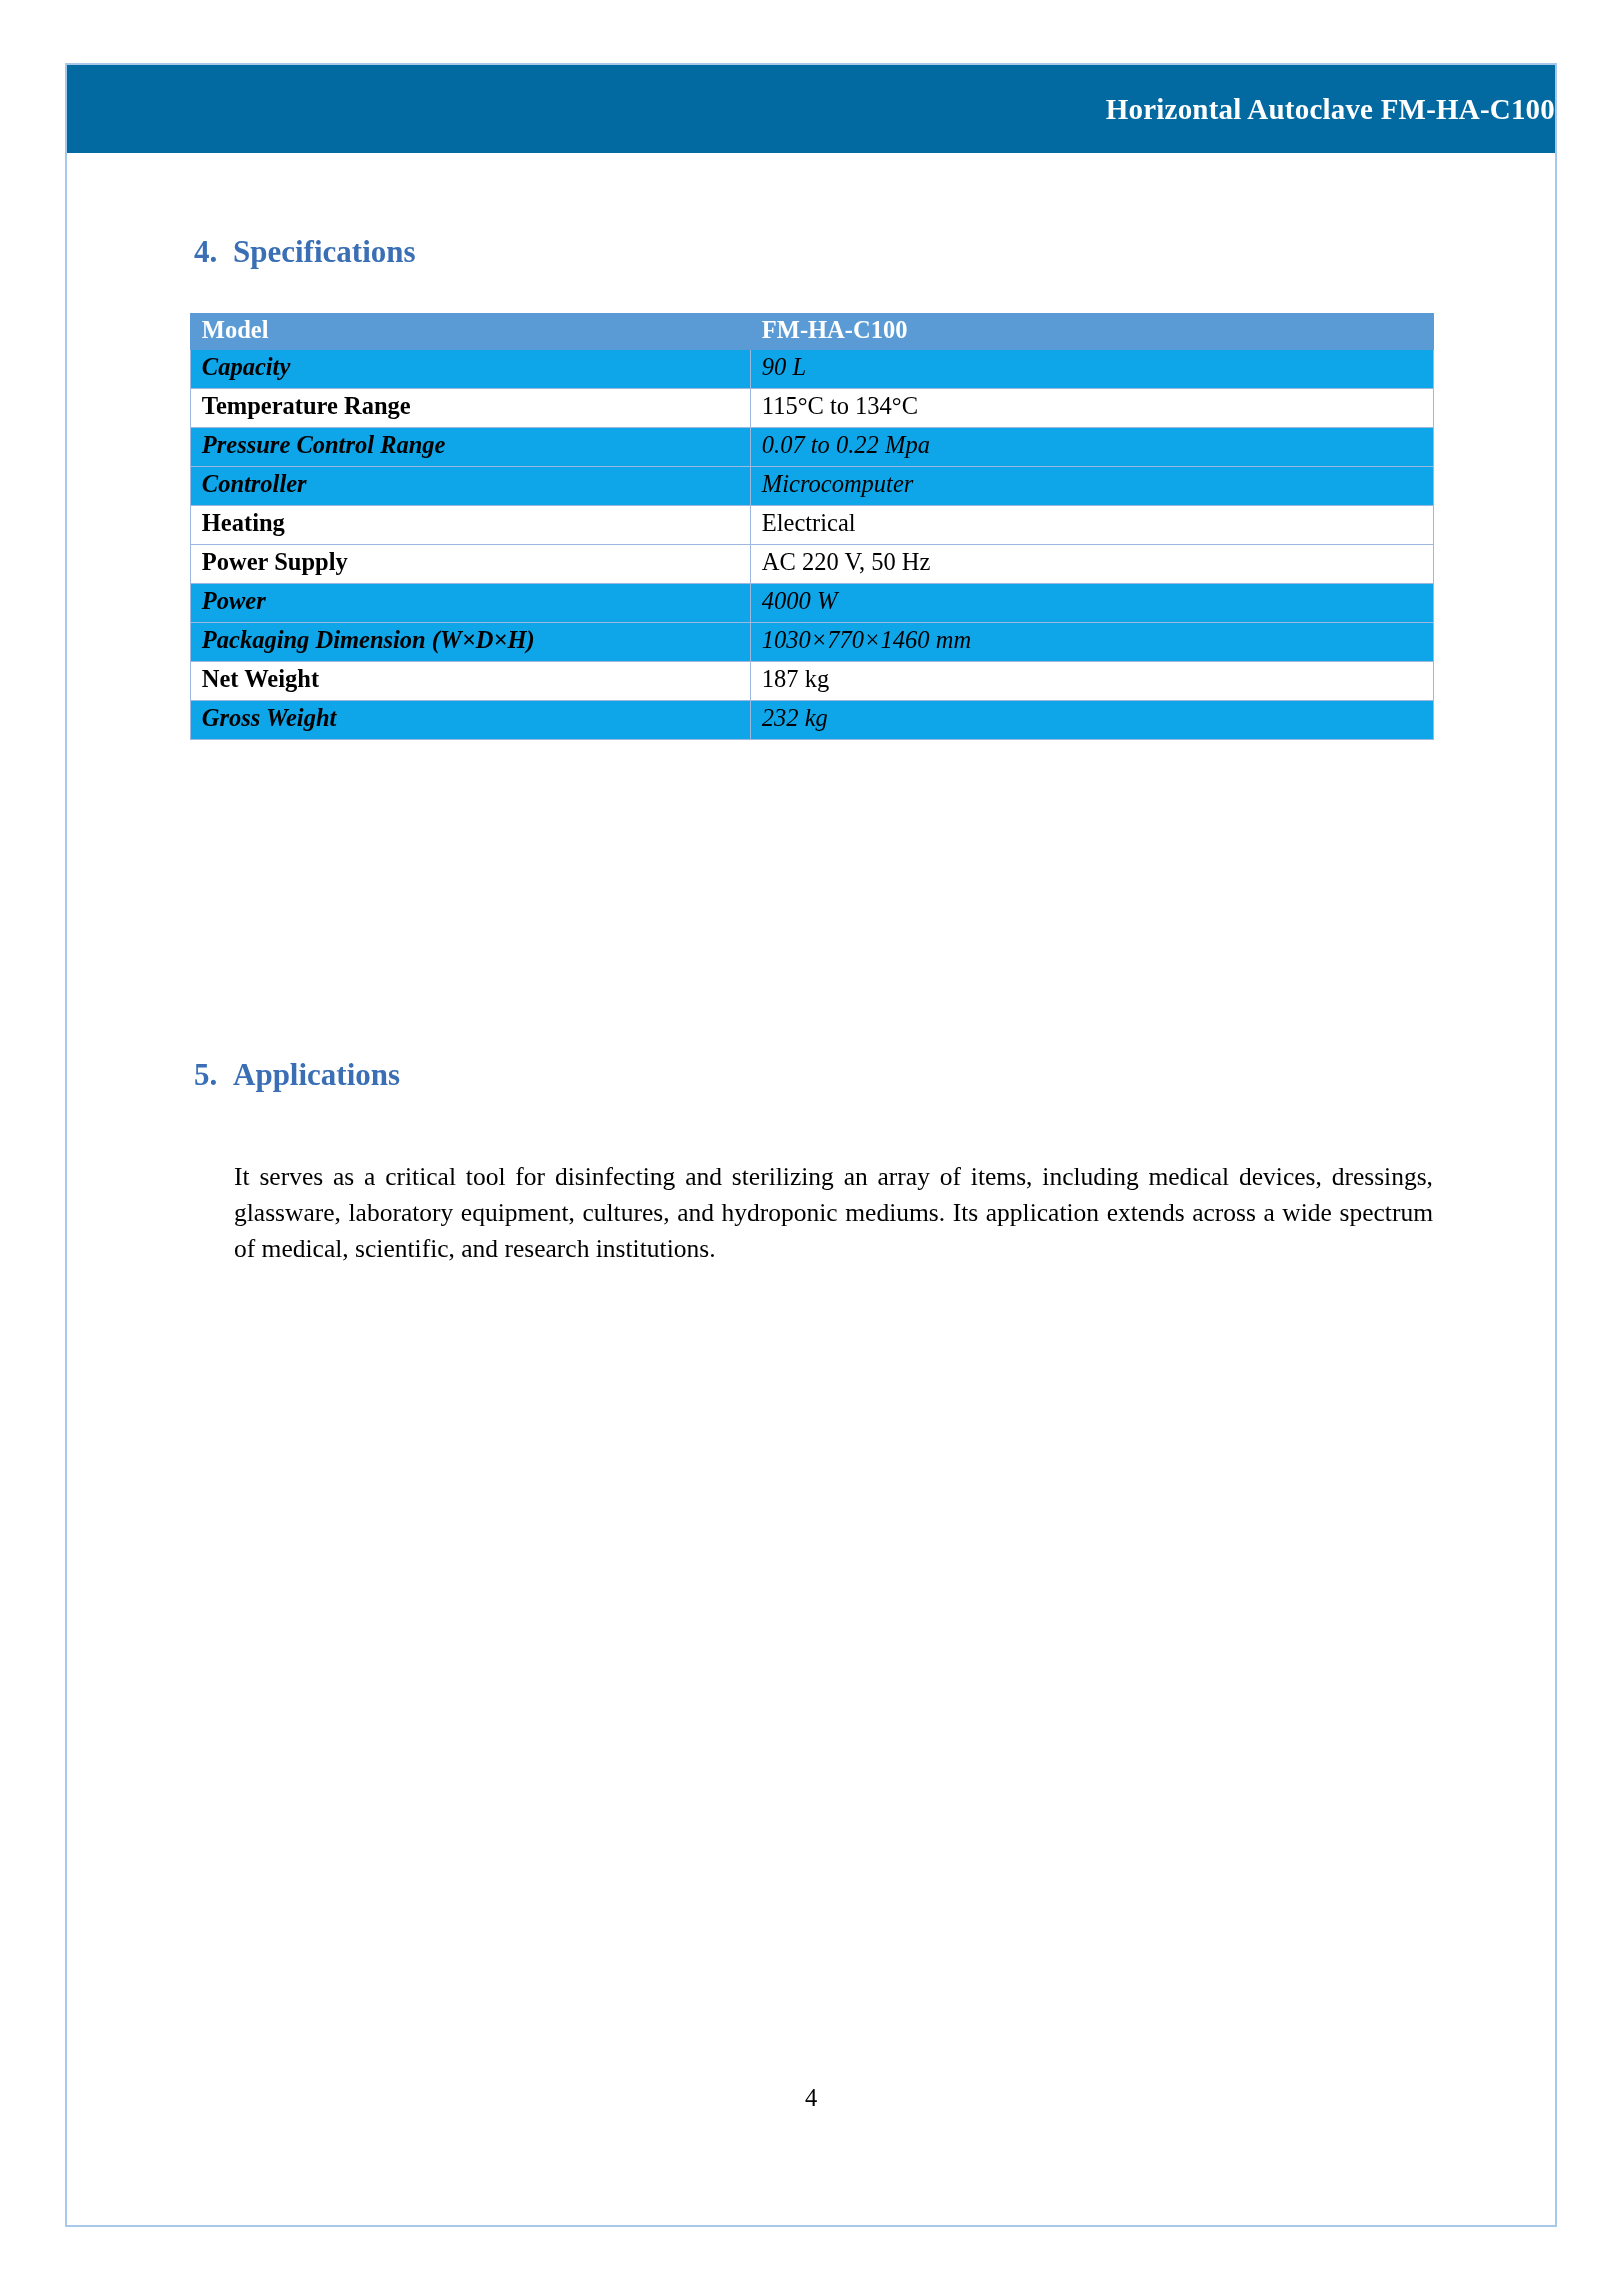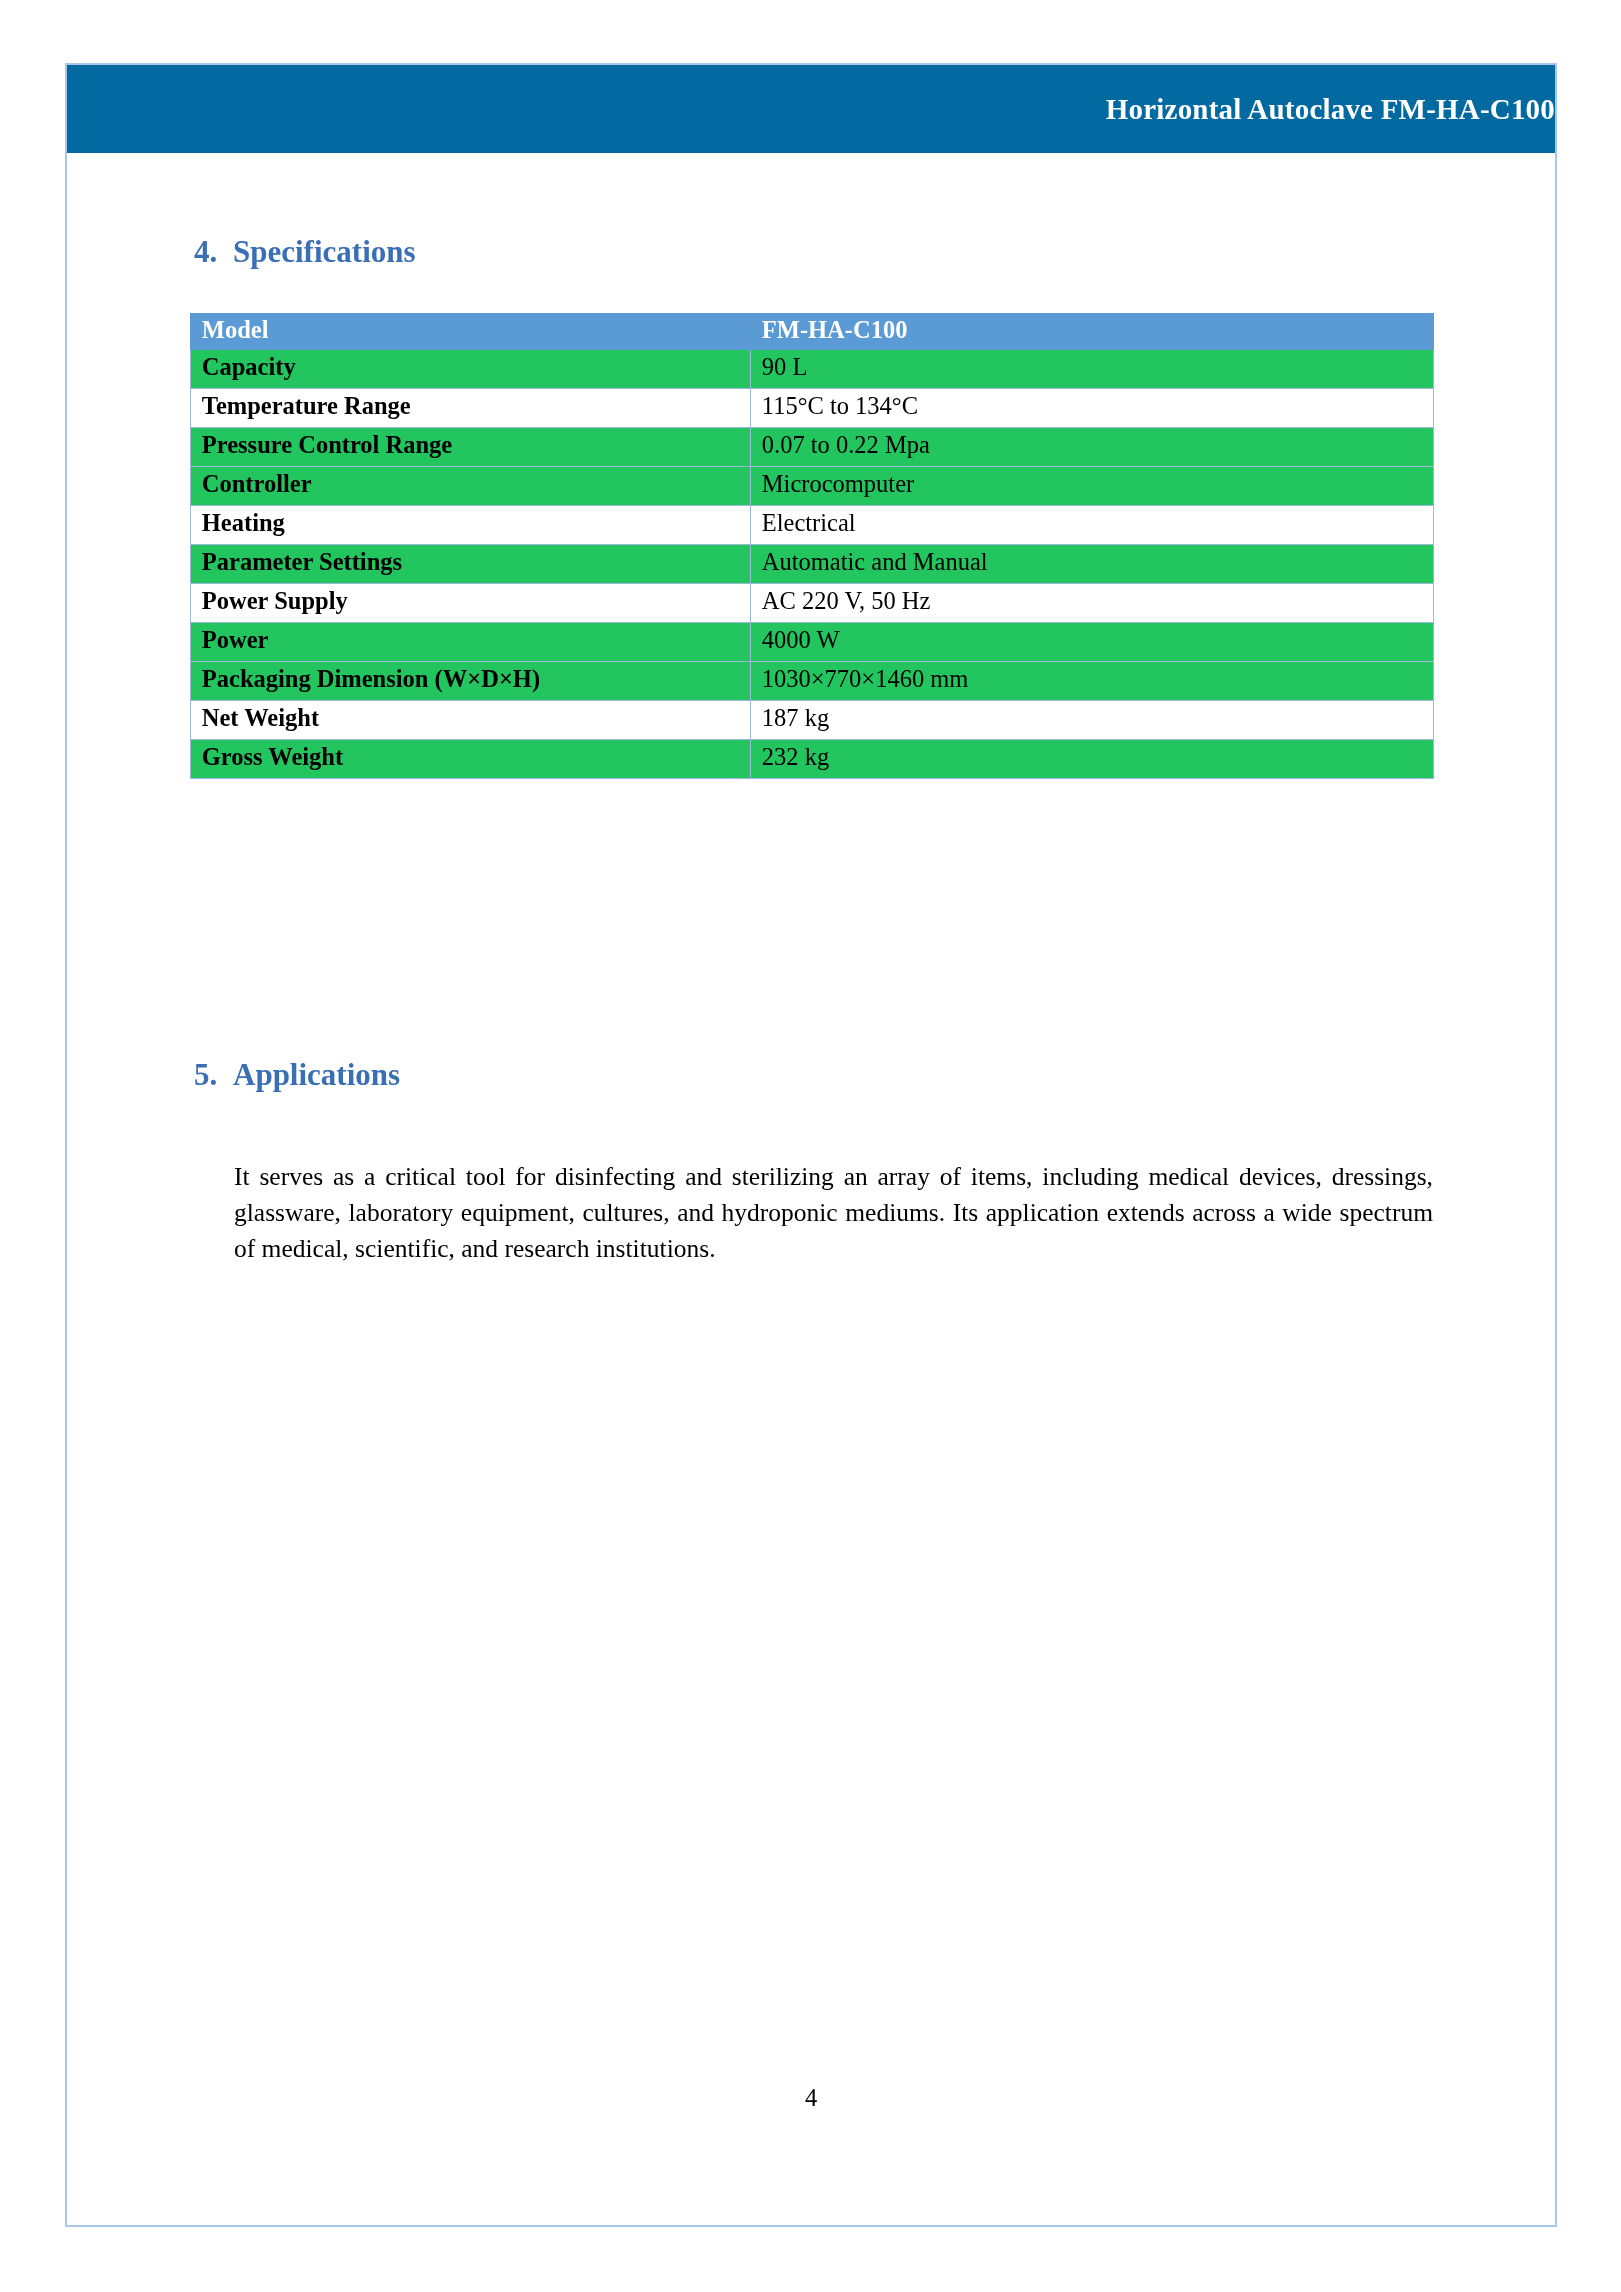--- a/index.html
+++ b/index.html
@@ -108,21 +108,21 @@
 
   #spec-table thead th {
     background: #5b9bd5;
     color: #ffffff;
     border-color: #5b9bd5;
     height: 34px;
   }
   #spec-table thead th.h1 { font-weight: bold; }
   #spec-table thead th.h2 { font-weight: bold; }
 
-  #spec-table tbody tr.alt td { background: #22c55e; }
+  #spec-table tbody tr.alt td { background: #0ea5e9; font-style: italic; }
   #spec-table tbody tr.plain td { background: #ffffff; }
   #spec-table tbody td.k { font-weight: bold; }
   #spec-table tbody td.v { font-weight: normal; }
 
   
   #applications-paragraph {
     position: absolute;
     left: 167px;
     top: 980px;
     width: 1199px;
@@ -187,24 +187,20 @@
           <td class="v">0.07 to 0.22 Mpa</td>
         </tr>
         <tr class="alt">
           <td class="k">Controller</td>
           <td class="v">Microcomputer</td>
         </tr>
         <tr class="plain">
           <td class="k">Heating</td>
           <td class="v">Electrical</td>
         </tr>
-        <tr class="alt">
-          <td class="k">Parameter Settings</td>
-          <td class="v">Automatic and Manual</td>
-        </tr>
         <tr class="plain">
           <td class="k">Power Supply</td>
           <td class="v">AC 220 V, 50 Hz</td>
         </tr>
         <tr class="alt">
           <td class="k">Power</td>
           <td class="v">4000 W</td>
         </tr>
         <tr class="alt">
           <td class="k">Packaging Dimension (W×D×H)</td>

